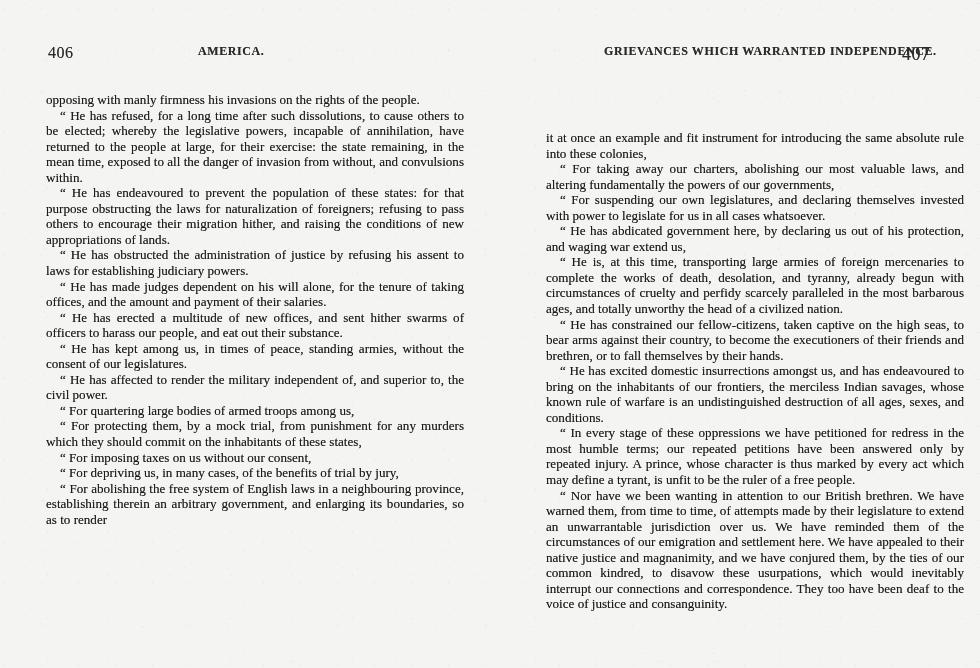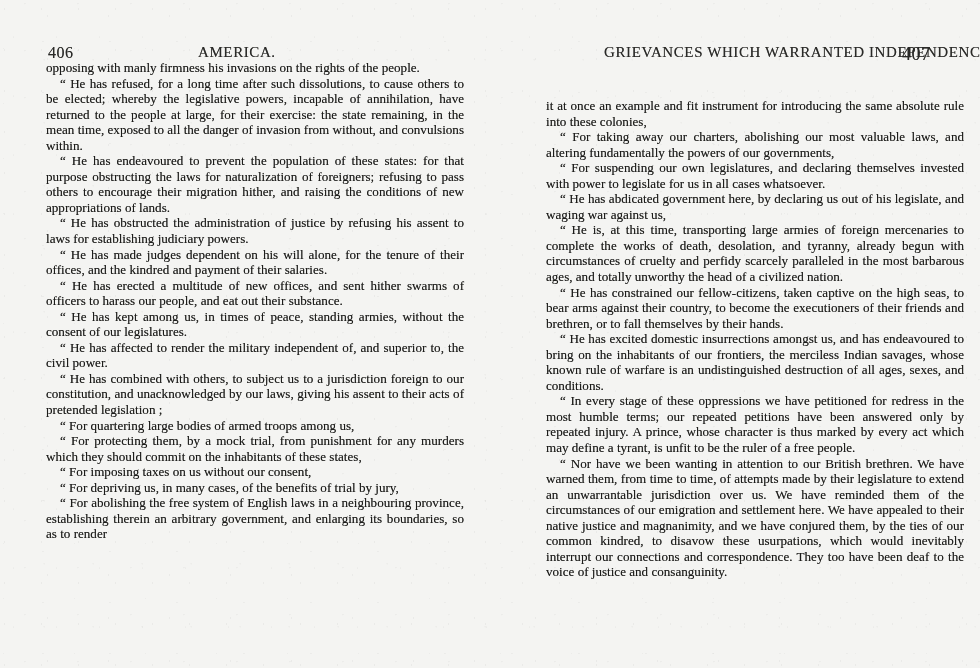--- a/index.html
+++ b/index.html
@@ -36,35 +36,35 @@
   .page {
     position: absolute;
     inset: 0;
   }
 
   
   .head {
     position: absolute;
     top: 44px;
     height: 18px;
-    font-size: 15px;
+    font-size: 12px;
     letter-spacing: .6px;
-    font-weight: 400;
+    font-weight: 700;
     color: #2a2a28;
     white-space: nowrap;
   }
   .head-left-folio  { left: 48px;  font-weight: 400; font-size: 16px; letter-spacing: .5px; }
   .head-left-title  { left: 198px; }
   .head-right-title { left: 604px; }
   .head-right-folio { left: 902px; font-weight: 400; font-size: 18px; letter-spacing: .5px; }
 
   
   .col {
     position: absolute;
-    top: 60px;
+    top: 92px;
     width: 418px;
     font-size: 13.1px;
     line-height: 15.55px;
     text-align: justify;
     text-justify: inter-word;
     color: #1c1c1a;
   }
   .col-left  { left: 46px; }
   .col-right { left: 546px; margin-top: 38px; }
 
@@ -91,37 +91,36 @@
 
   <div class="head head-right-title">GRIEVANCES WHICH WARRANTED INDEPENDENCE.</div>
 
   <div class="head head-right-folio">407</div>
 
   <div class="col col-left" id="col-left">
       <p class="noindent">opposing with manly firmness his invasions on the rights of the people.</p>
       <p>“ He has refused, for a long time after such dissolutions, to cause others to be elected; whereby the legislative powers, incapable of annihilation, have returned to the people at large, for their exercise: the state remaining, in the mean time, exposed to all the danger of invasion from without, and convulsions within.</p>
       <p>“ He has endeavoured to prevent the population of these states: for that purpose obstructing the laws for naturalization of foreigners; refusing to pass others to encourage their migration hither, and raising the conditions of new appropriations of lands.</p>
       <p>“ He has obstructed the administration of justice by refusing his assent to laws for establishing judiciary powers.</p>
-      <p>“ He has made judges dependent on his will alone, for the tenure of their offices, and the kindred and payment of their salaries.</p>
+      <p>“ He has made judges dependent on his will alone, for the tenure of taking offices, and the amount and payment of their salaries.</p>
       <p>“ He has erected a multitude of new offices, and sent hither swarms of officers to harass our people, and eat out their substance.</p>
       <p>“ He has kept among us, in times of peace, standing armies, without the consent of our legislatures.</p>
       <p>“ He has affected to render the military independent of, and superior to, the civil power.</p>
-      <p>“ He has combined with others, to subject us to a jurisdiction foreign to our constitution, and unacknowledged by our laws, giving his assent to their acts of pretended legislation ;</p>
       <p>“ For quartering large bodies of armed troops among us,</p>
       <p>“ For protecting them, by a mock trial, from punishment for any murders which they should commit on the inhabitants of these states,</p>
       <p>“ For imposing taxes on us without our consent,</p>
       <p>“ For depriving us, in many cases, of the benefits of trial by jury,</p>
       <p>“ For abolishing the free system of English laws in a neighbouring province, establishing therein an arbitrary government, and enlarging its boundaries, so as to render</p>
     </div>
 
   <div class="col col-right" id="col-right">
       <p class="noindent">it at once an example and fit instrument for introducing the same absolute rule into these colonies,</p>
       <p>“ For taking away our charters, abolishing our most valuable laws, and altering fundamentally the powers of our governments,</p>
       <p>“ For suspending our own legislatures, and declaring themselves invested with power to legislate for us in all cases whatsoever.</p>
-      <p>“ He has abdicated government here, by declaring us out of his legislate, and waging war against us,</p>
+      <p>“ He has abdicated government here, by declaring us out of his protection, and waging war extend us,</p>
       <p>“ He is, at this time, transporting large armies of foreign mercenaries to complete the works of death, desolation, and tyranny, already begun with circumstances of cruelty and perfidy scarcely paralleled in the most barbarous ages, and totally unworthy the head of a civilized nation.</p>
       <p>“ He has constrained our fellow-citizens, taken captive on the high seas, to bear arms against their country, to become the executioners of their friends and brethren, or to fall themselves by their hands.</p>
       <p>“ He has excited domestic insurrections amongst us, and has endeavoured to bring on the inhabitants of our frontiers, the merciless Indian savages, whose known rule of warfare is an undistinguished destruction of all ages, sexes, and conditions.</p>
       <p>“ In every stage of these oppressions we have petitioned for redress in the most humble terms; our repeated petitions have been answered only by repeated injury.  A prince, whose character is thus marked by every act which may define a tyrant, is unfit to be the ruler of a free people.</p>
       <p>“ Nor have we been wanting in attention to our British brethren.  We have warned them, from time to time, of attempts made by their legislature to extend an unwarrantable jurisdiction over us.  We have reminded them of the circumstances of our emigration and settlement here.  We have appealed to their native justice and magnanimity, and we have conjured them, by the ties of our common kindred, to disavow these usurpations, which would inevitably interrupt our connections and correspondence.  They too have been deaf to the voice of justice and consanguinity.</p>
     </div>
 
 </div>
 
 <div class="grain"></div>

